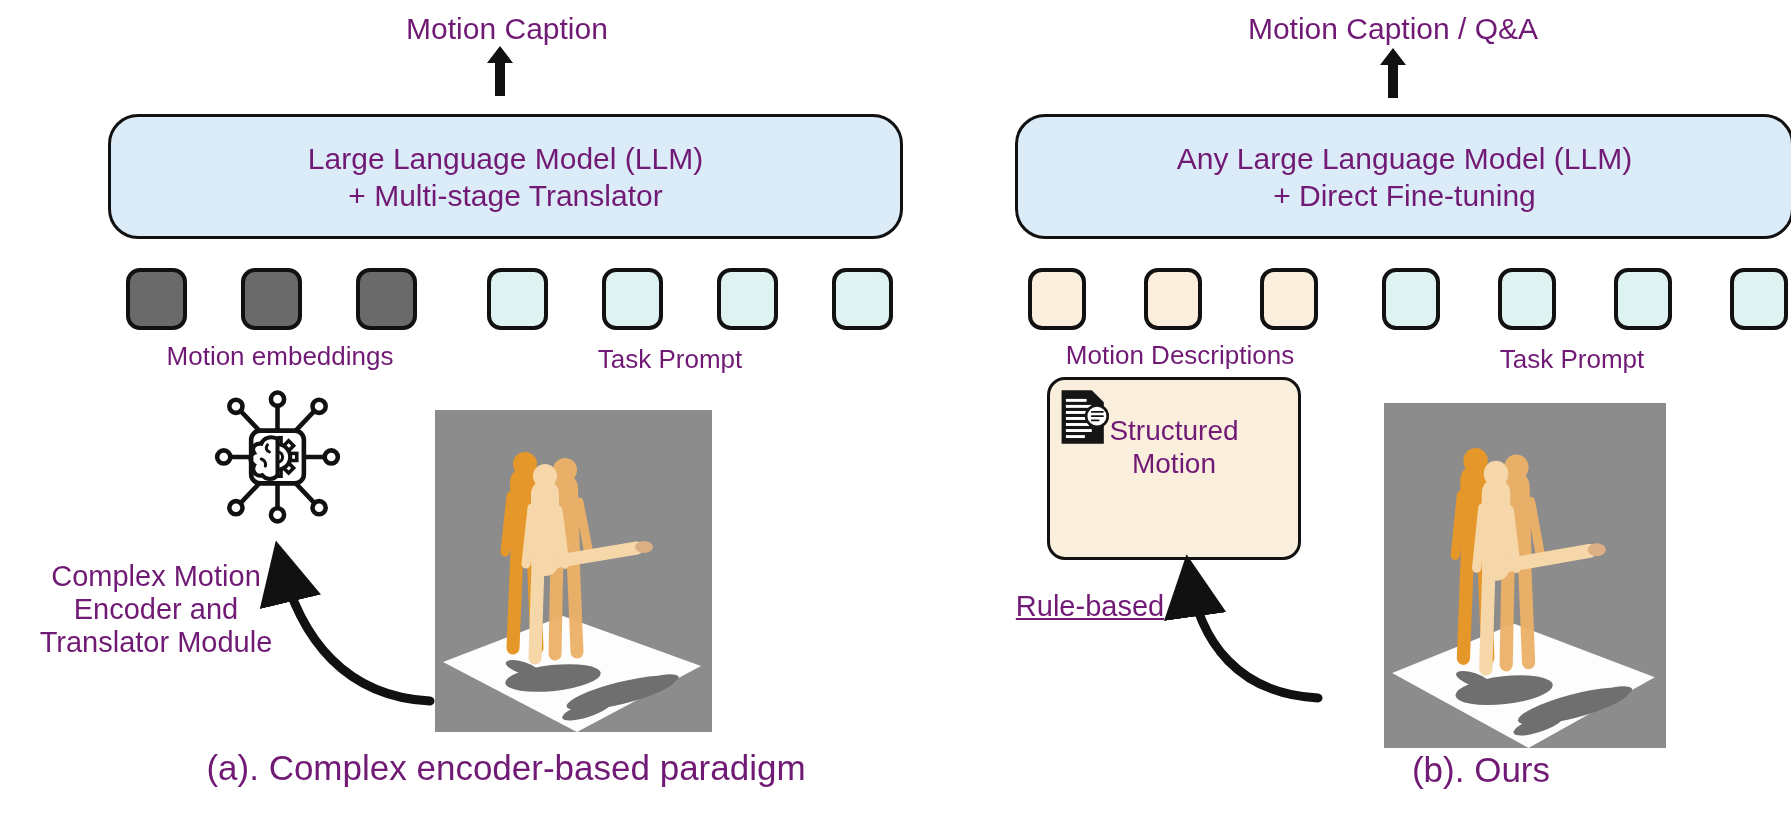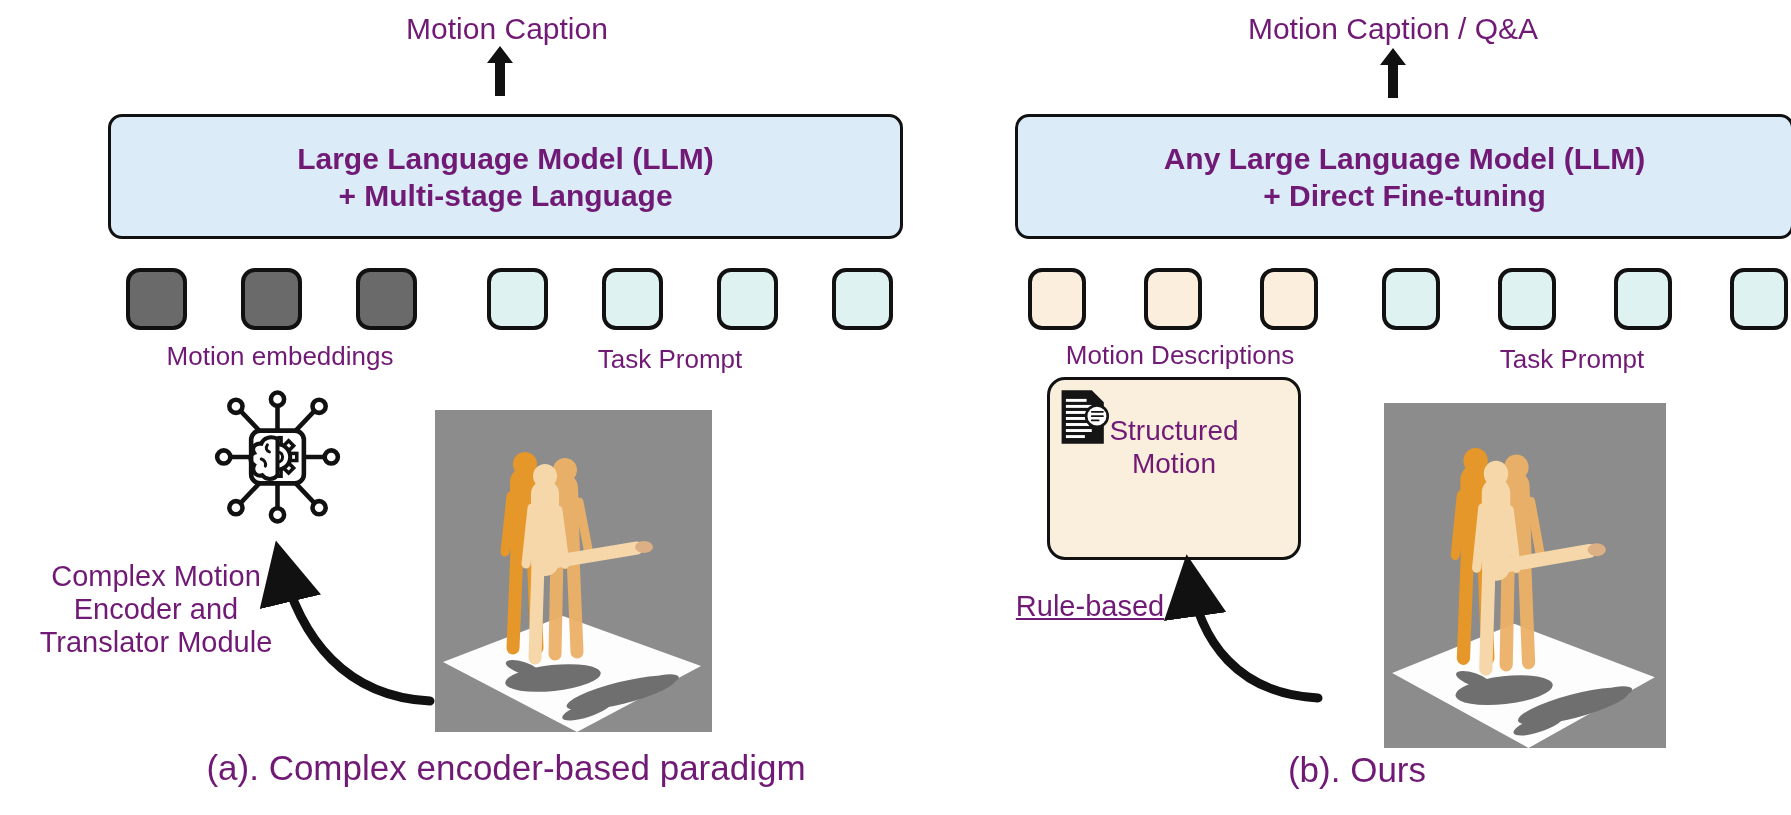--- a/index.html
+++ b/index.html
@@ -6,23 +6,23 @@
   .canvas{
     position:relative;width:1791px;height:815px;background:#ffffff;overflow:hidden;
     font-family:"Liberation Sans", sans-serif;color:#701a75;
   }
   .abs{position:absolute;}
   .ctr{transform:translateX(-50%);text-align:center;white-space:nowrap;}
   .title{font-size:30px;}
   .lbl{font-size:26px;}
   .caption{font-size:35px;}
   .llm-box{
-    background:#dcebf8;border:3.5px solid #111;border-radius:14px;
+    background:#dcebf8;border:3.5px solid #111;border-radius:30px;
     display:flex;flex-direction:column;align-items:center;justify-content:center;
-    font-size:30px;line-height:37px;text-align:center;font-weight:bold;
+    font-size:30px;line-height:37px;text-align:center;
   }
   .tok-row{display:flex;align-items:flex-start;}
   .tok-group{display:flex;}
   .row-a .tok-group{gap:54px;} .row-a{gap:70px;}
   .row-b .tok-group{gap:58px;} .row-b{gap:64px;}
   .tok{height:62px;border:4px solid #111;border-radius:14px;box-sizing:border-box;}
   .row-a .tok{width:61px;} .row-b .tok{width:58px;}
   .tok.motion-a{background:#6a6a6a;}
   .tok.prompt{background:#def2f1;}
   .tok.motion-b{background:#fbeedc;}
@@ -89,21 +89,21 @@
   </svg>
 
   <div class="abs ctr title" style="left:507px;top:12px;">Motion Caption</div>
 
   <svg class="abs" style="left:487px;top:46px;" width="26" height="50">
       <use href="#up-arrow"></use>
     </svg>
 
   <div class="abs llm-box" style="left:108px;top:114px;width:789px;height:119px;">
     <div>Large Language Model (LLM)</div>
-    <div>+ Multi-stage Language</div>
+    <div>+ Multi-stage Translator</div>
   </div>
 
   <div class="abs tok-row row-a" style="left:126px;top:268px;">
     <div class="tok-group">
         <div class="tok motion-a"></div>
         <div class="tok motion-a"></div>
         <div class="tok motion-a"></div>
       </div>
     <div class="tok-group">
         <div class="tok prompt"></div>
@@ -220,21 +220,21 @@
     <div>Structured</div>
     <div>Motion</div>
   </div>
 
   <div class="abs ctr rule-lbl" style="left:1090px;top:590px;">Rule-based</div>
 
   <svg class="abs scene" style="left:1384px;top:403px;" width="282" height="345" viewBox="0 0 277 322" preserveAspectRatio="none">
       <use href="#motion-scene"></use>
     </svg>
 
-  <div class="abs ctr caption" style="left:1357px;top:750px;text-align:center;">(b). Ours</div>
+  <div class="abs ctr caption" style="left:1481px;top:750px;text-align:center;">(b). Ours</div>
 
   <svg class="abs" style="left:0;top:0;pointer-events:none;" width="1791" height="815" viewBox="0 0 1791 815">
     <defs>
       <marker id="ah" markerWidth="7" markerHeight="7" refX="5" refY="3.5" orient="auto">
         <polygon points="0,0 7,3.5 0,7" fill="#111"></polygon>
       </marker>
     </defs>
     <path d="M 430 701 C 348 697, 300 642, 280 558" fill="none" stroke="#111" stroke-width="9" stroke-linecap="round" marker-end="url(#ah)"></path>
     <path d="M 1318 698 C 1240 694, 1199 644, 1189 572" fill="none" stroke="#111" stroke-width="9" stroke-linecap="round" marker-end="url(#ah)"></path>
   </svg>

